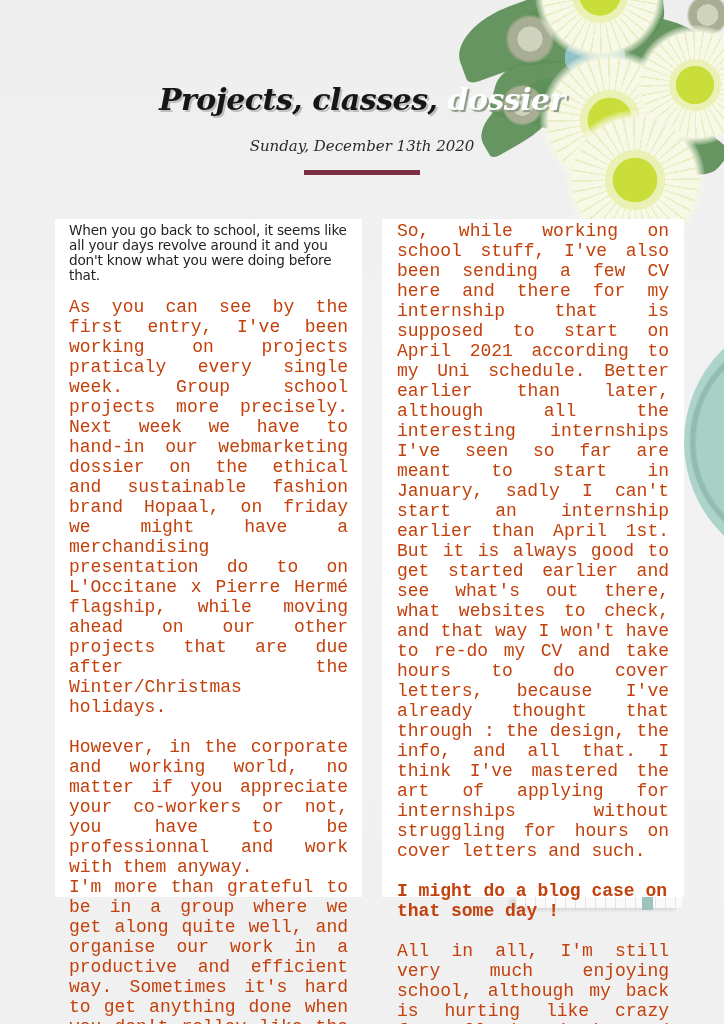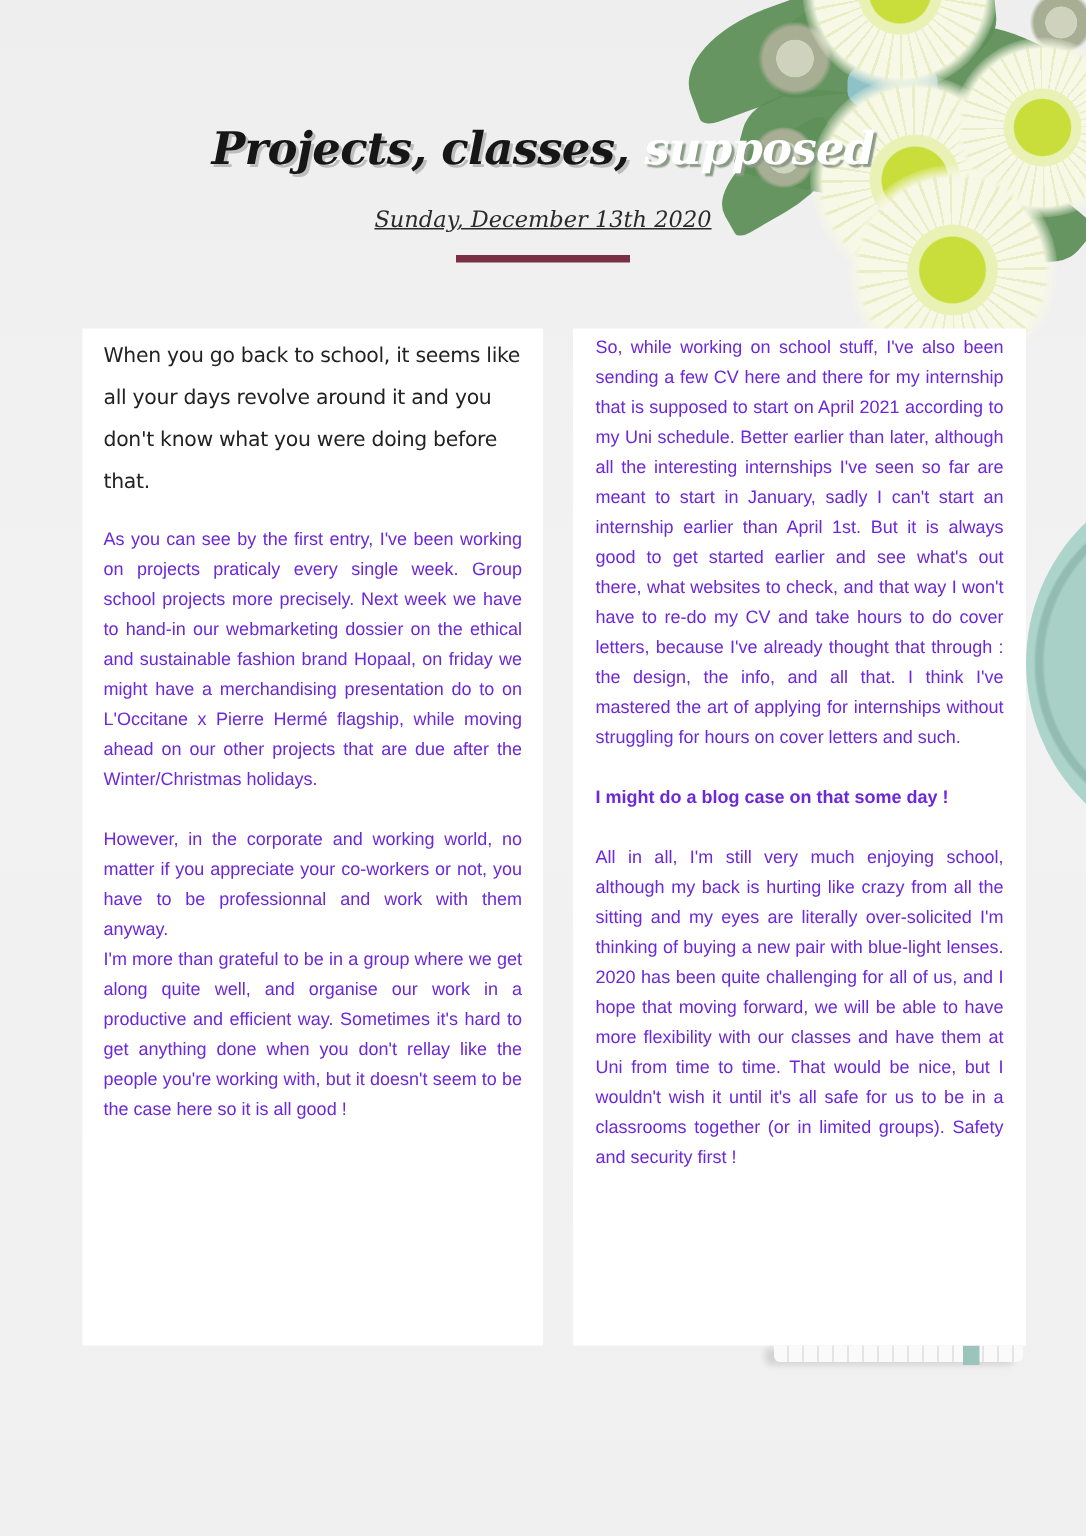--- a/index.html
+++ b/index.html
@@ -33,30 +33,30 @@
     border-radius: 0 0 4px 4px; box-shadow: -6px 2px 4px rgba(0,0,0,0.12);
     background-image: repeating-linear-gradient(90deg, transparent 0 9px, #e4e4e4 9px 10px); }
   .ruler-mark { position: absolute; left: 642px; top: 897px; width: 11px; height: 13px; background: #9cc4bb; }
 
   
   .title { position: absolute; left: 0; top: 82px; width: 724px; text-align: center;
     font-family: "DejaVu Serif", serif; font-style: italic; font-weight: bold; font-size: 30px;
     letter-spacing: -0.5px; color: #161616; text-shadow: 2px 2px 0 #bdbdbd; }
   .title .light { color: #ffffff; text-shadow: 2px 2px 1px #8a9a85; }
   .subtitle { position: absolute; left: 0; top: 137px; width: 724px; text-align: center;
-    font-family: "DejaVu Serif", serif; font-style: italic; font-size: 15px; color: #2a2a2a; text-decoration: underline; }
+    font-family: "DejaVu Serif", serif; font-style: italic; font-size: 15px; color: #2a2a2a; }
   .divider { position: absolute; left: 304px; top: 170px; width: 116px; height: 5px; background: #7a2f45; }
 
   
   .box { position: absolute; background: #ffffff; box-sizing: border-box; color: #2c2c2c; }
   .box-left { left: 55px; top: 219px; width: 307px; height: 678px; padding: 4px 14px 0 14px; }
   .box-right { left: 382px; top: 219px; width: 302px; height: 678px; padding: 2px 15px 0 15px; }
-  .intro { font-family: "DejaVu Sans", sans-serif; font-size: 13.6px; line-height: 28px; color: #222; margin: 0 0 14px 0; letter-spacing: -0.2px; }
-  .para { font-family: Liberation Sans, sans-serif; font-size: 12px; line-height: 20px; text-align: justify;
-    margin: 0; color: #6d28d9; }
+  .intro { font-family: "DejaVu Sans", sans-serif; font-size: 13.6px; line-height: 15px; color: #222; margin: 0 0 14px 0; letter-spacing: -0.2px; }
+  .para { font-family: Liberation Mono, monospace; font-size: 18px; line-height: 20px; text-align: justify;
+    margin: 0; color: #c2410c; }
   .gap { height: 20px; }
   .bold { font-weight: bold; text-align: left; }
 </style>
 </head>
 <body>
 
 <div class="page">
 
   <div class="flowers">
     <div class="leaf" style="left:0px;top:8px;width:110px;height:60px;transform:rotate(-20deg);"></div>
@@ -75,21 +75,21 @@
     <div class="daisy" style="left:180px;top:25px;width:120px;height:120px;"></div>
     <div class="daisy" style="left:110px;top:110px;width:140px;height:140px;"></div>
   </div>
 
   <div class="plate"></div>
   <div class="ruler"></div>
   <div class="ruler-mark"></div>
 
   <div class="title">
     <span>Projects, classes,</span>
-    <span class="light">supposed</span>
+    <span class="light">dossier</span>
   </div>
   <div class="subtitle">Sunday, December 13th 2020</div>
   <div class="divider"></div>
 
   <div class="box box-left">
     <p class="intro">When you go back to school, it seems like all your days revolve around it and you don't know what you were doing before that.</p>
     <p class="para">As you can see by the first entry, I've been working on projects praticaly every single week. Group school projects more precisely. Next week we have to hand-in our webmarketing dossier on the ethical and sustainable fashion brand Hopaal, on friday we might have a merchandising presentation do to on L'Occitane x Pierre Hermé flagship, while moving ahead on our other projects that are due after the Winter/Christmas holidays.</p>
     <div class="gap"></div>
     <p class="para">However, in the corporate and working world, no matter if you appreciate your co-workers or not, you have to be professionnal and work with them anyway.</p>
     <p class="para">I'm more than grateful to be in a group where we get along quite well, and organise our work in a productive and efficient way. Sometimes it's hard to get anything done when you don't rellay like the people you're working with, but it doesn't seem to be the case here so it is all good !</p>

